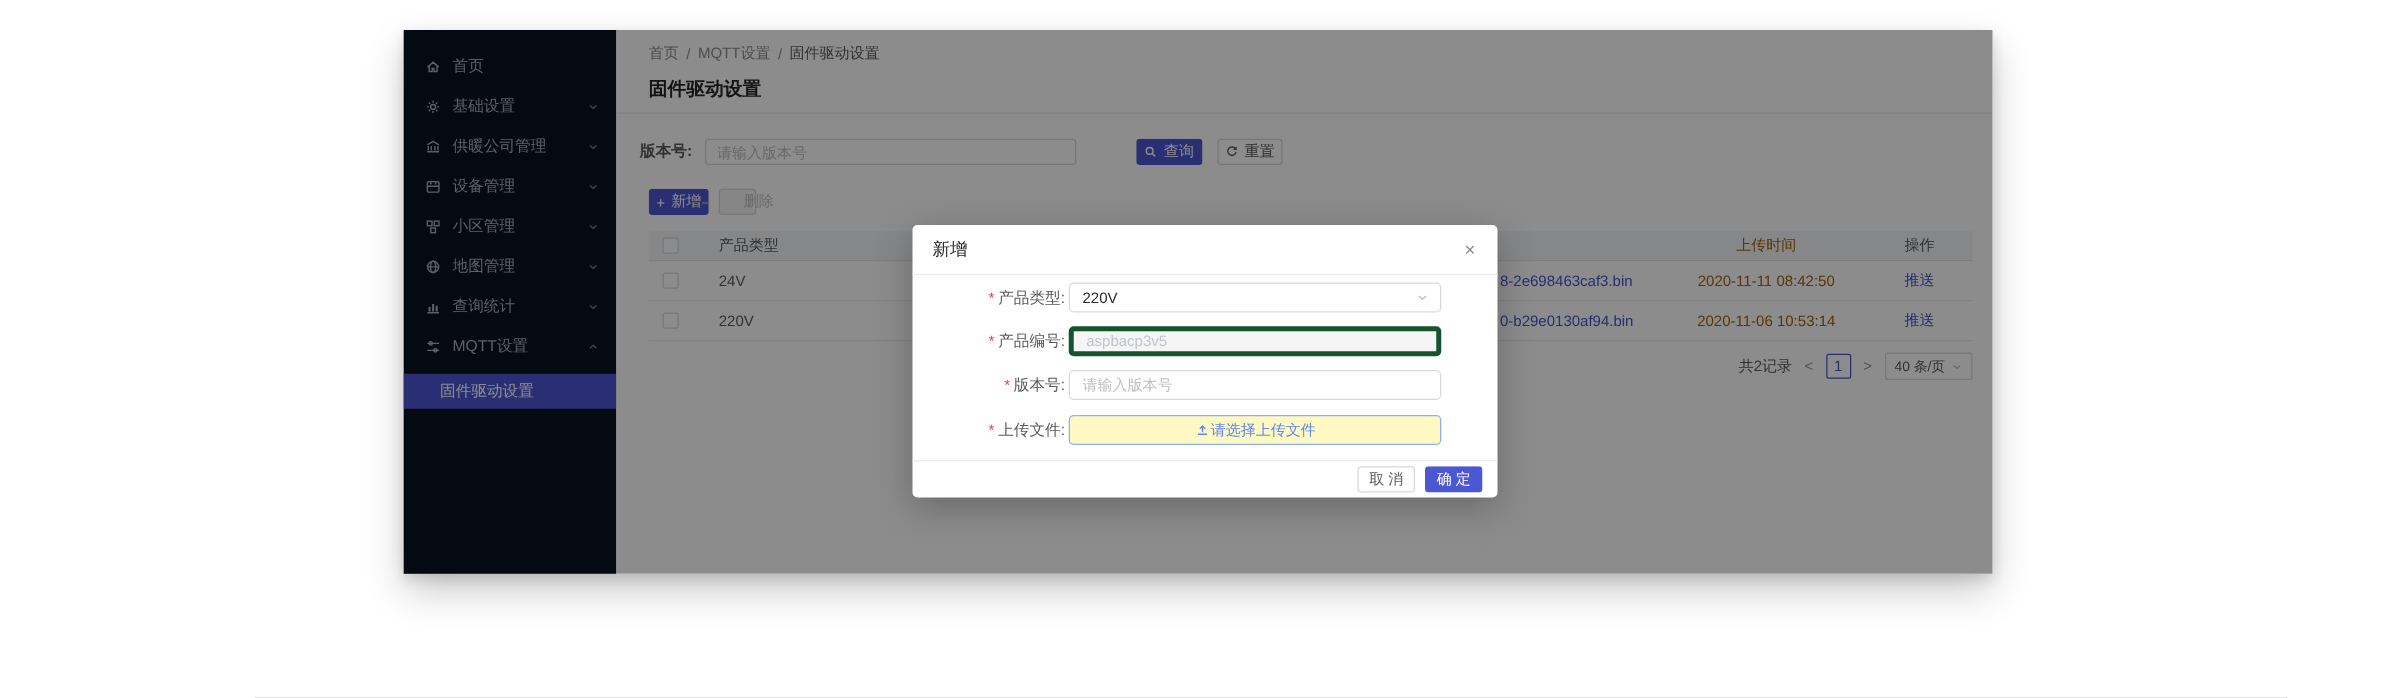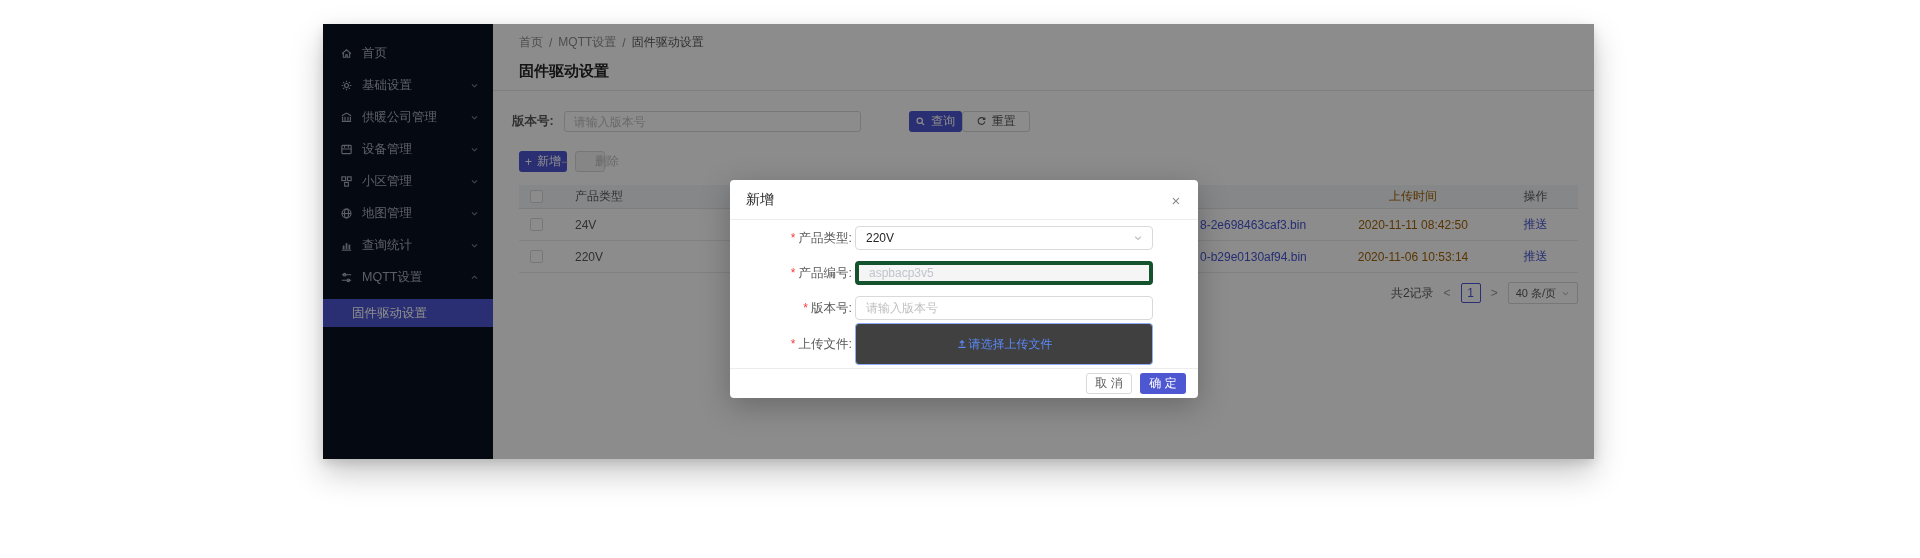--- a/index.html
+++ b/index.html
@@ -33,21 +33,21 @@
   .filter-row .flabel{font-size:12.5px;color:#595959;font-weight:600;}
   .filter-row input{margin-left:10px;width:297px;height:21px;border:1px solid #d9d9d9;border-radius:3px;
     padding:0 9px;font-size:12px;color:#262626;outline:none;}
   .filter-row input::placeholder{color:#bfbfbf;}
   .btn{display:inline-flex;align-items:center;justify-content:center;gap:5px;height:21px;
     border-radius:3px;font-size:12px;cursor:pointer;border:1px solid transparent;padding:0 10px;white-space:nowrap;}
   .btn-primary{background:var(--primary);color:#fff;}
   .btn-plain{background:#fff;border-color:#d9d9d9;color:#595959;}
   .btn-disabled{background:#f5f5f5;border-color:#d9d9d9;color:#bfbfbf;cursor:not-allowed;}
   .btn-search{margin-left:48px;width:53px;padding:0;}
-  .btn-reset{margin-left:0;width:68px;padding:0;}
+  .btn-reset{margin-left:12px;width:52px;padding:0;}
   .toolbar{display:flex;align-items:center;margin:19px 0 0 26px;gap:8px;}
   .btn-add{width:48px;padding:0;}
   .btn-del{width:30px;padding:0;gap:27px;}
   .plusminus{font-size:12px;line-height:1;}
   
   .table{margin:13px 0 0 26px;width:1059px;font-size:12px;}
   .trow{display:flex;align-items:center;border-bottom:1px solid #ececec;}
   .thead{height:24px;background:#f5f6f8;color:#595959;border-bottom:1px solid #e4e4e4;}
   .tbody-row{height:32px;color:#595959;background:#fff;}
   .col-check{width:41px;display:flex;align-items:center;padding-left:11px;}
@@ -82,21 +82,21 @@
   .form-ctrl{margin-left:3px;width:298px;}
   .select-box{height:24px;border:1px solid #d9d9d9;border-radius:4px;background:#fff;display:flex;
     align-items:center;padding:0 10px;font-size:12px;color:#262626;cursor:pointer;position:relative;}
   .select-box .chev{position:absolute;right:9px;width:10px;height:10px;color:#bfbfbf;}
   .input-disabled{height:24px;border:4px solid #14532d;border-radius:4px;background:#f5f5f5;
     display:flex;align-items:center;padding:0 10px;font-size:12px;color:#c0c4cc;cursor:not-allowed;}
   .input-box{height:24px;width:298px;border:1px solid #d9d9d9;border-radius:4px;background:#fff;
     padding:0 10px;font-size:12px;color:#262626;outline:none;}
   .input-box::placeholder{color:#bfbfbf;}
   .upload-row{height:26px;}
-  .upload-btn{height:42px;border:1px solid #8fadf8;border-radius:4px;background:#404040;display:flex;
+  .upload-btn{height:24px;border:1px solid #8fadf8;border-radius:4px;background:#fef9c3;display:flex;
     align-items:center;justify-content:center;gap:1px;color:var(--upload-blue);font-size:12px;cursor:pointer;}
   .modal-footer{position:absolute;left:0;right:0;bottom:0;height:30px;border-top:1px solid #ececec;
     display:flex;align-items:center;justify-content:flex-end;gap:8px;padding:0 12px;}
   .btn-cancel{height:21px;width:46px;padding:0;}
   .btn-ok{height:21px;width:46px;padding:0;}
   svg{display:block;}
 </style>
 </head>
 <body>
 

